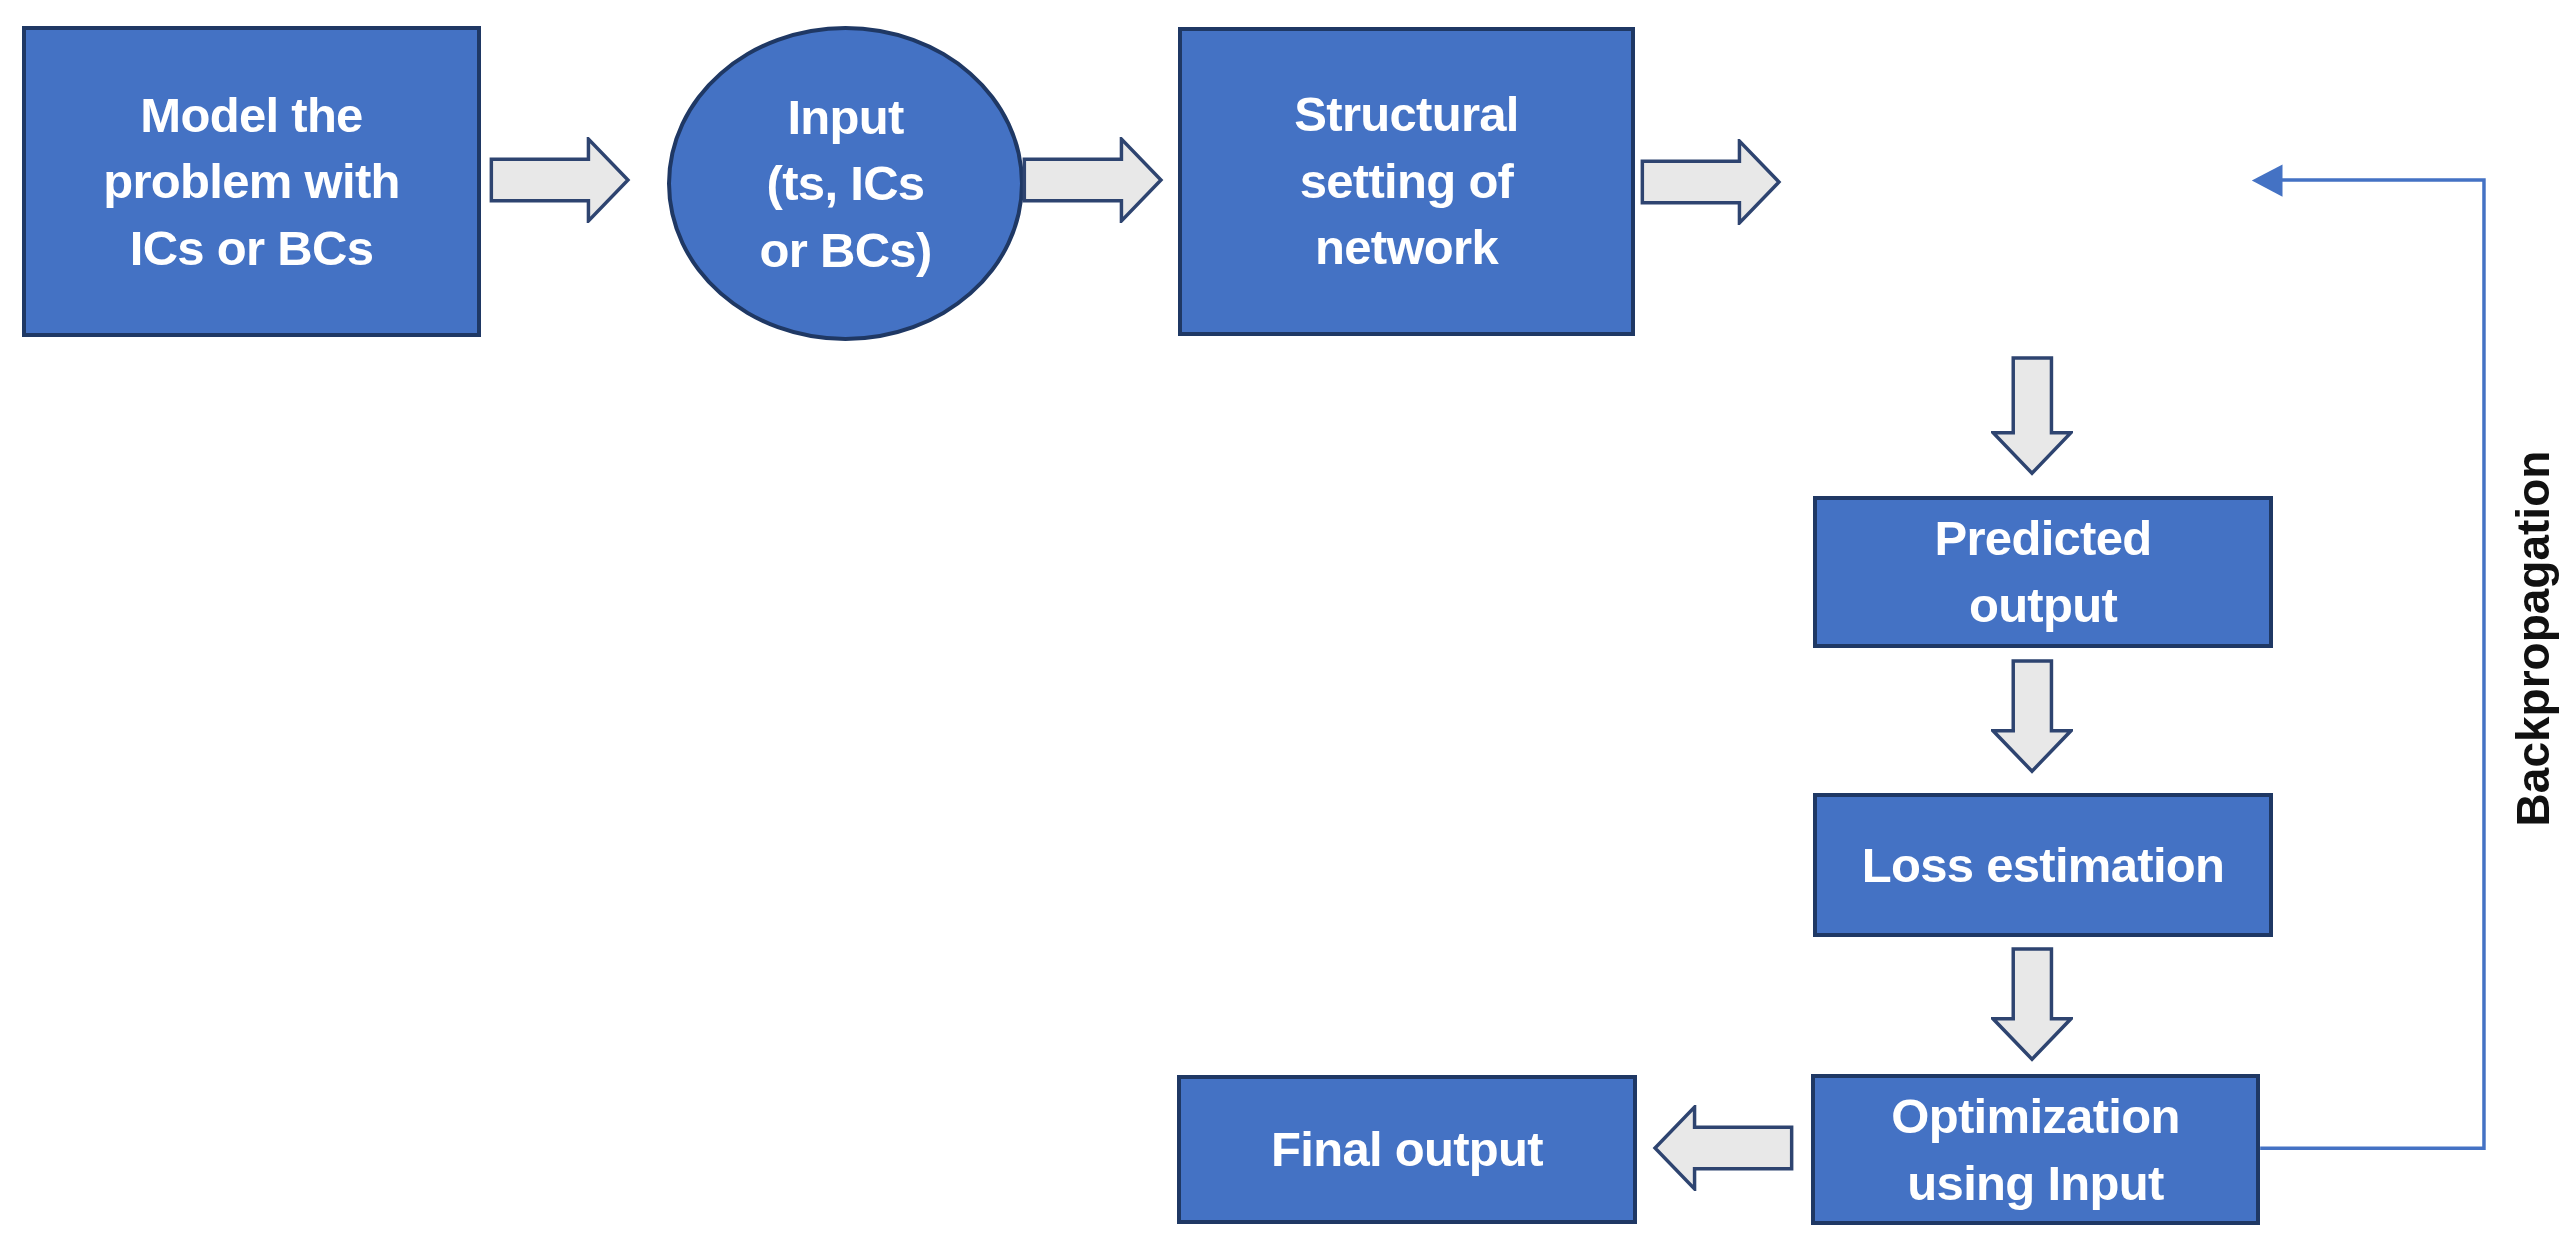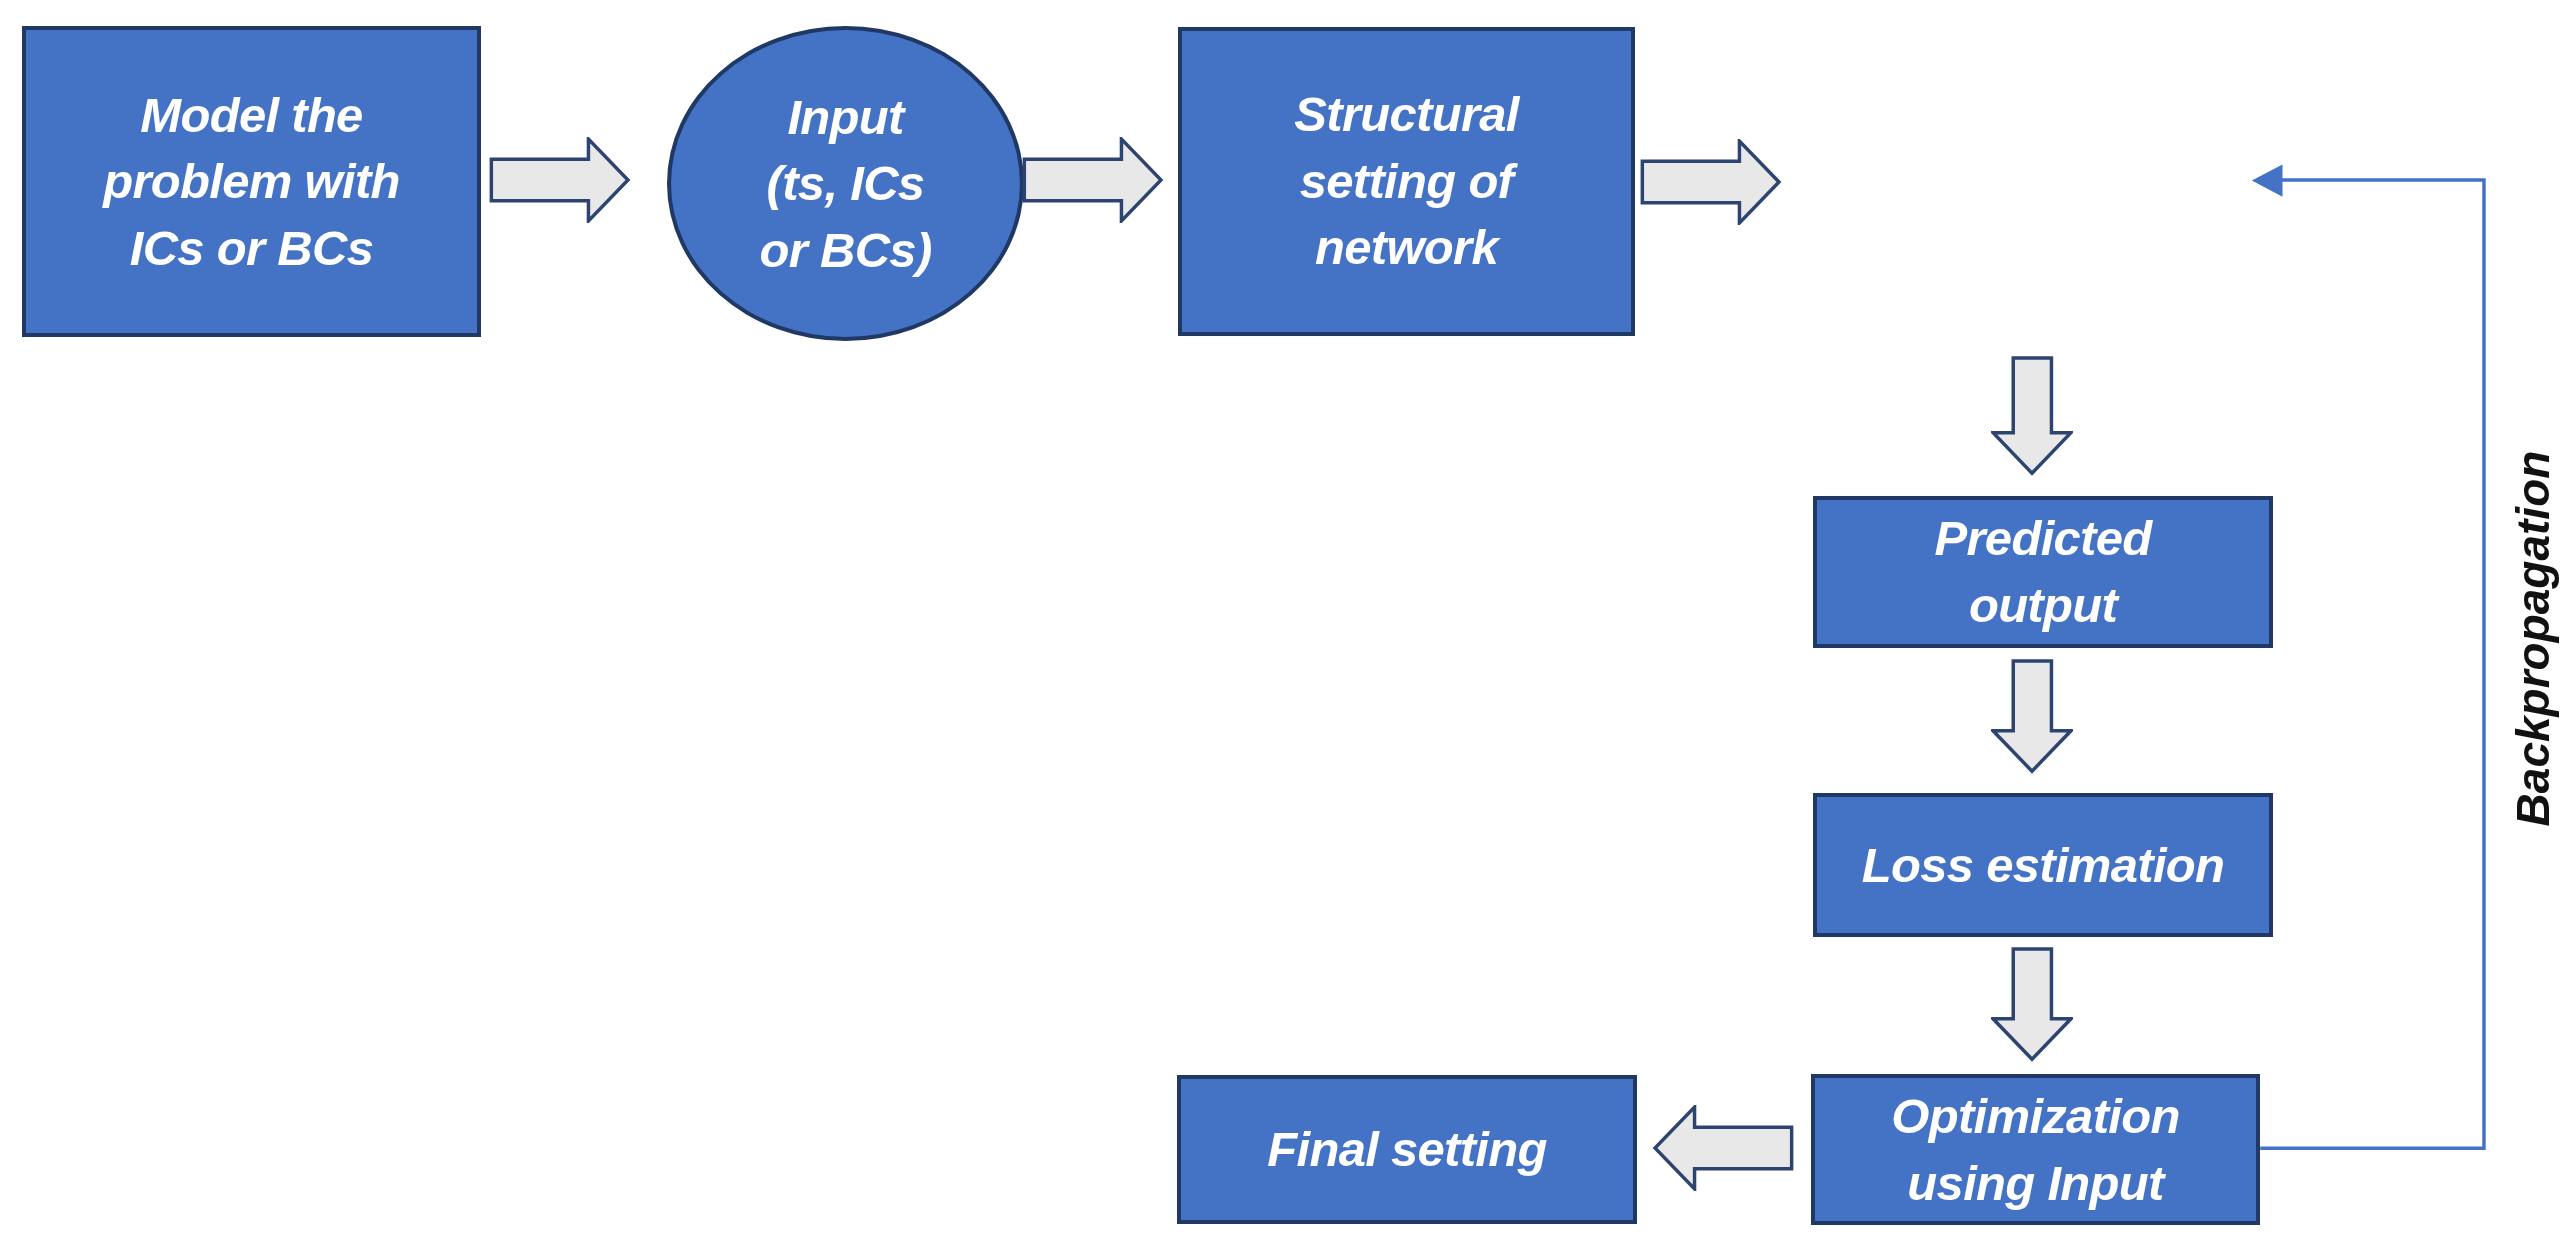--- a/index.html
+++ b/index.html
@@ -12,21 +12,20 @@
     --side-label-color:#111111;
     --canvas-bg:#FFFFFF;
   }
   html,body{margin:0;padding:0;}
   body{background:#ffffff;font-family:"Liberation Sans", sans-serif;}
   .canvas{
     position:relative;
     width:2576px;height:1248px;
     background:var(--canvas-bg);
     overflow:hidden;
-    font-style:italic;
   }
   .node{
     position:absolute;
     box-sizing:border-box;
     background:var(--node-fill);
     border:4.2px solid var(--node-border);
     display:flex;align-items:center;justify-content:center;
     text-align:center;
   }
   .node .label{
@@ -98,21 +97,21 @@
   <div class="node" style="left:1813px;top:793px;width:460px;height:144px;">
     <div class="label">Loss estimation</div>
   </div>
 
   <div class="node" style="left:1811px;top:1074px;width:449px;height:151px;">
     <div class="label">Optimization
 using Input</div>
   </div>
 
   <div class="node" style="left:1177px;top:1075px;width:460px;height:149px;">
-    <div class="label">Final setting</div>
+    <div class="label">Final output</div>
   </div>
 
   <svg class="blockarrow" style="left:489px;top:137px;" width="142" height="86" viewBox="0 0 204 124">
     <polygon points="3,32 143,32 143,3 200,62 143,121 143,92 3,92"></polygon>
   </svg>
 
   <svg class="blockarrow" style="left:1022px;top:137px;" width="142" height="86" viewBox="0 0 204 124">
     <polygon points="3,32 143,32 143,3 200,62 143,121 143,92 3,92"></polygon>
   </svg>
 

